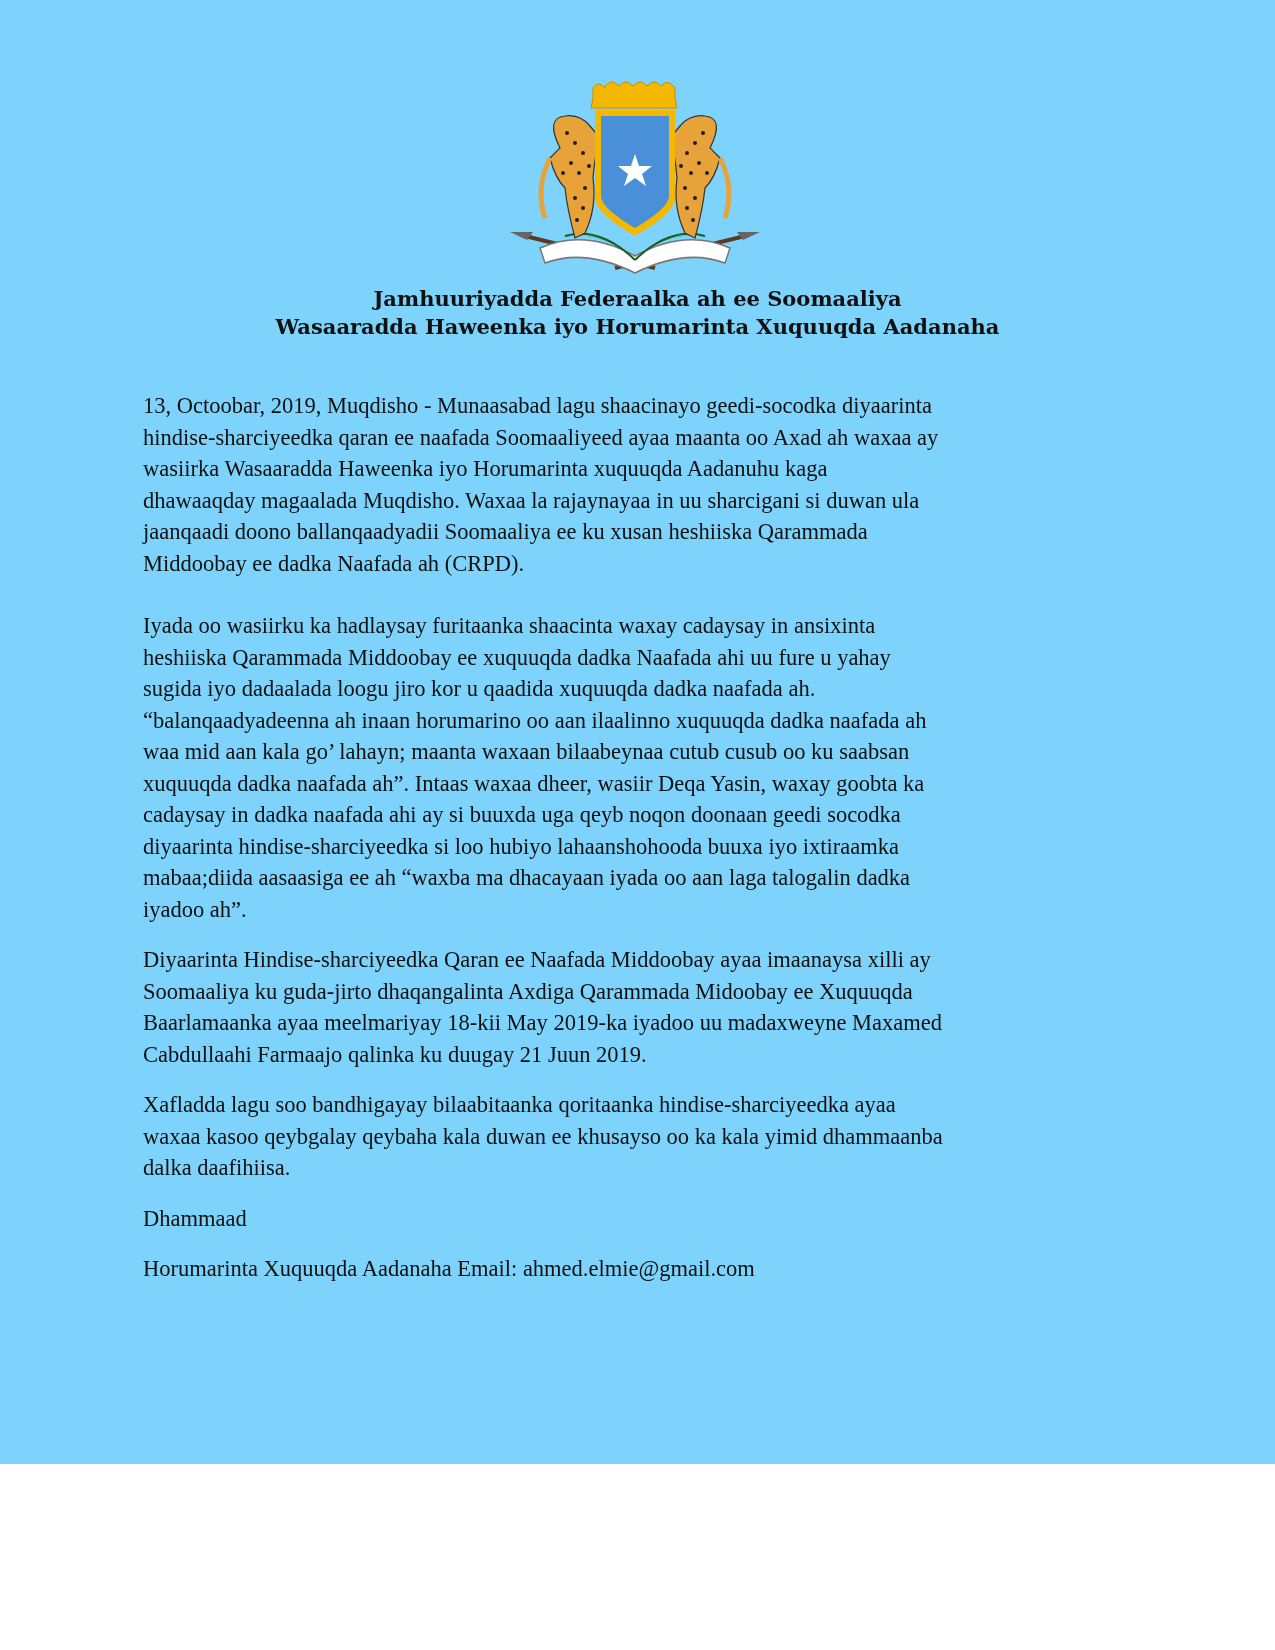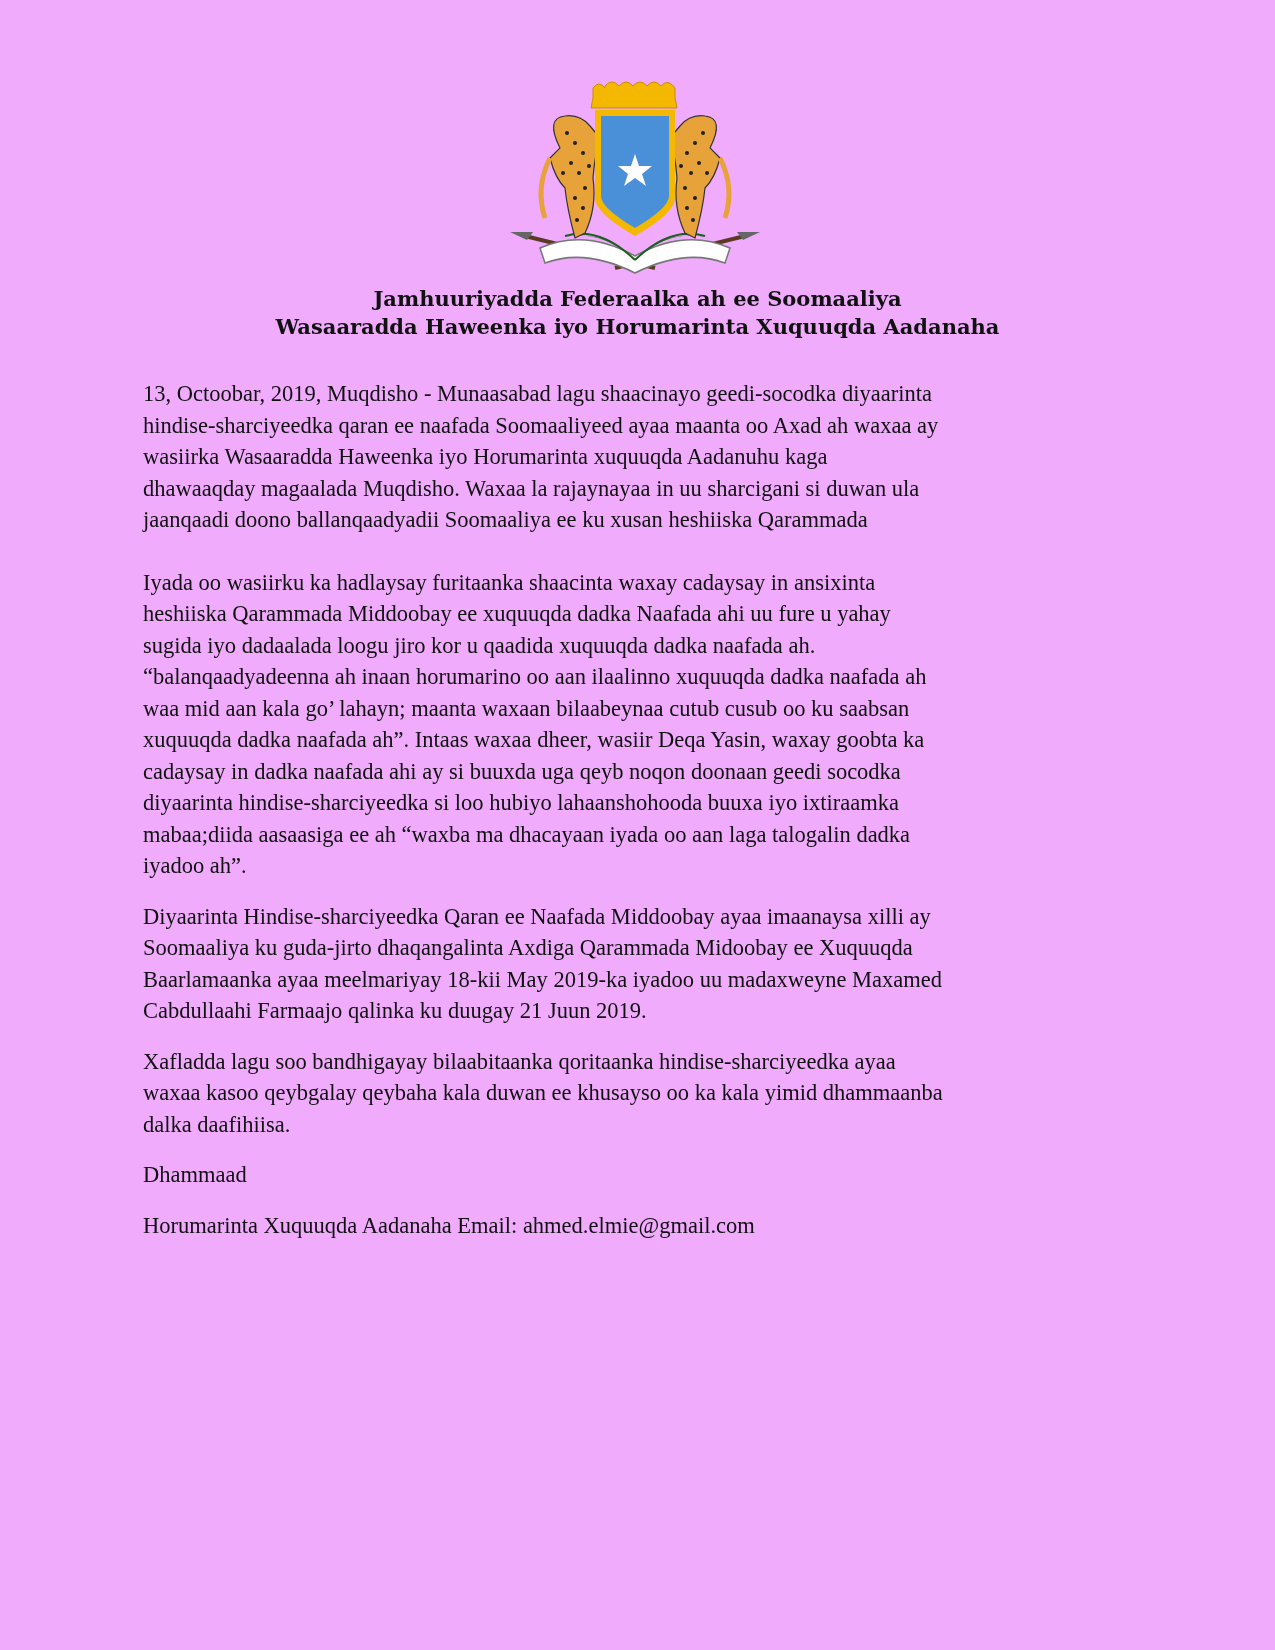--- a/index.html
+++ b/index.html
@@ -1,23 +1,23 @@
 <!DOCTYPE html>
 <html><head>
 <meta charset="utf-8">
 <style>
   html, body { margin: 0; padding: 0; background: #ffffff; }
   body { width: 1275px; height: 1650px; position: relative; overflow: hidden; }
-  .page { position: absolute; left: 0; top: 0; width: 1275px; height: 1650px; background: #f0abfc; }
+  .page { position: absolute; left: 0; top: 0; width: 1275px; height: 1464px; background: #7dd3fc; }
   .emblem { position: absolute; left: 505px; top: 78px; width: 260px; height: 200px; }
   .header { position: absolute; left: 0; top: 285px; width: 1275px; text-align: center;
             font-family: "DejaVu Serif", "Liberation Serif", serif; font-weight: bold;
             font-size: 21px; line-height: 28px; color: #111111; }
   .header .line { display: block; white-space: nowrap; }
-  .body { position: absolute; left: 143px; top: 378px; width: 960px;
+  .body { position: absolute; left: 143px; top: 390px; width: 960px;
           font-family: "Liberation Serif", "DejaVu Serif", serif; font-size: 22.5px;
           line-height: 31.5px; color: #111111; }
   .para .ln { display: block; white-space: nowrap; }
   .gap-large { height: 31px; }
   .gap-small { height: 19px; }
 </style>
 </head>
 <body>
 
 <div class="page">
@@ -83,20 +83,21 @@
     <span class="line">Wasaaradda Haweenka iyo Horumarinta Xuquuqda Aadanaha</span>
   </div>
 
   <div class="body">
     <div class="para">
       <span class="ln">13, Octoobar, 2019,  Muqdisho - Munaasabad lagu shaacinayo geedi-socodka diyaarinta</span>
       <span class="ln">hindise-sharciyeedka qaran ee naafada Soomaaliyeed ayaa maanta oo Axad ah waxaa ay</span>
       <span class="ln">wasiirka Wasaaradda Haweenka iyo Horumarinta xuquuqda Aadanuhu kaga</span>
       <span class="ln">dhawaaqday magaalada Muqdisho. Waxaa la rajaynayaa in uu sharcigani si duwan ula</span>
       <span class="ln">jaanqaadi doono ballanqaadyadii Soomaaliya ee ku xusan heshiiska Qarammada</span>
+      <span class="ln">Middoobay ee dadka Naafada ah (CRPD).</span>
     </div>
     <div class="gap-large"></div>
     <div class="para">
       <span class="ln">Iyada oo wasiirku ka hadlaysay furitaanka shaacinta waxay cadaysay in ansixinta</span>
       <span class="ln">heshiiska Qarammada Middoobay ee xuquuqda dadka Naafada ahi uu fure u yahay</span>
       <span class="ln">sugida iyo dadaalada loogu jiro kor u qaadida xuquuqda dadka naafada ah.</span>
       <span class="ln">“balanqaadyadeenna ah inaan horumarino oo aan ilaalinno xuquuqda dadka naafada ah</span>
       <span class="ln">waa mid aan kala go’ lahayn; maanta waxaan bilaabeynaa cutub cusub oo ku saabsan</span>
       <span class="ln">xuquuqda dadka naafada ah”. Intaas waxaa dheer, wasiir Deqa Yasin, waxay goobta ka</span>
       <span class="ln">cadaysay in dadka naafada ahi ay si buuxda uga qeyb noqon doonaan geedi socodka</span>

